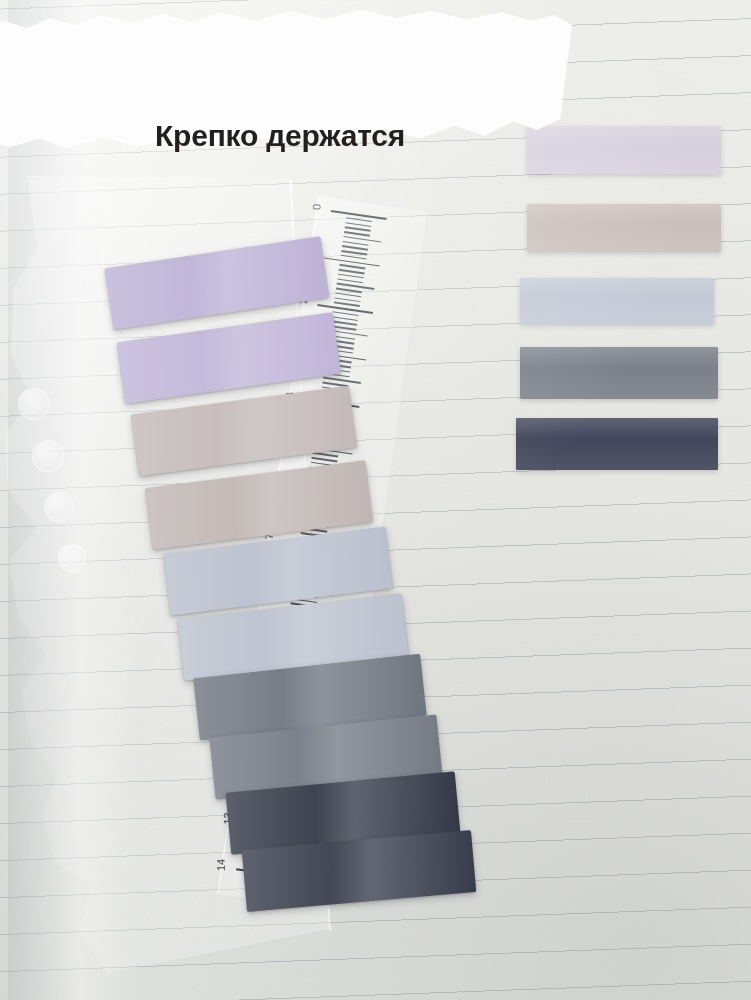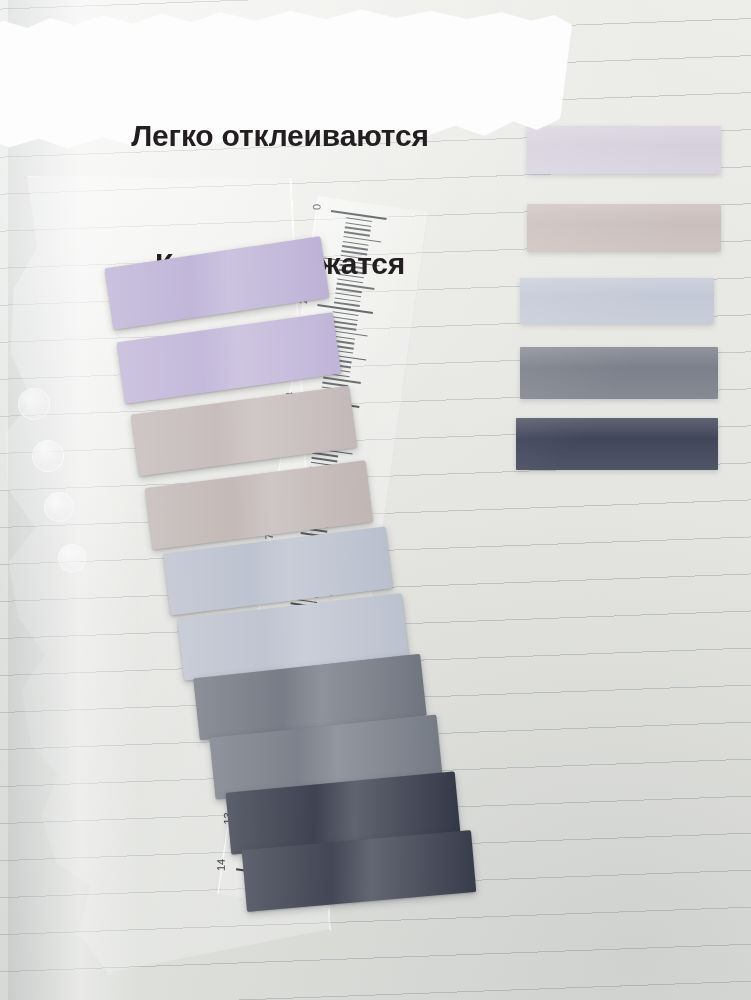--- a/index.html
+++ b/index.html
@@ -476,17 +476,16 @@
       <div class="swatch" style="left: 516px; top: 418px; width: 202px; height: 52px;">
         <div class="sw-face" style="background: rgb(65, 70, 90);"></div>
         <div class="sw-sheen"></div>
       </div>
     </div>
 
   <div class="page-shade"></div>
 
   <div class="banner"></div>
   <div class="banner-text">
-    <span class="banner-line">Легко отклеиваются</span>
     <span class="banner-line">Крепко держатся</span>
   </div>
 
 </div>
 
 </body></html>

